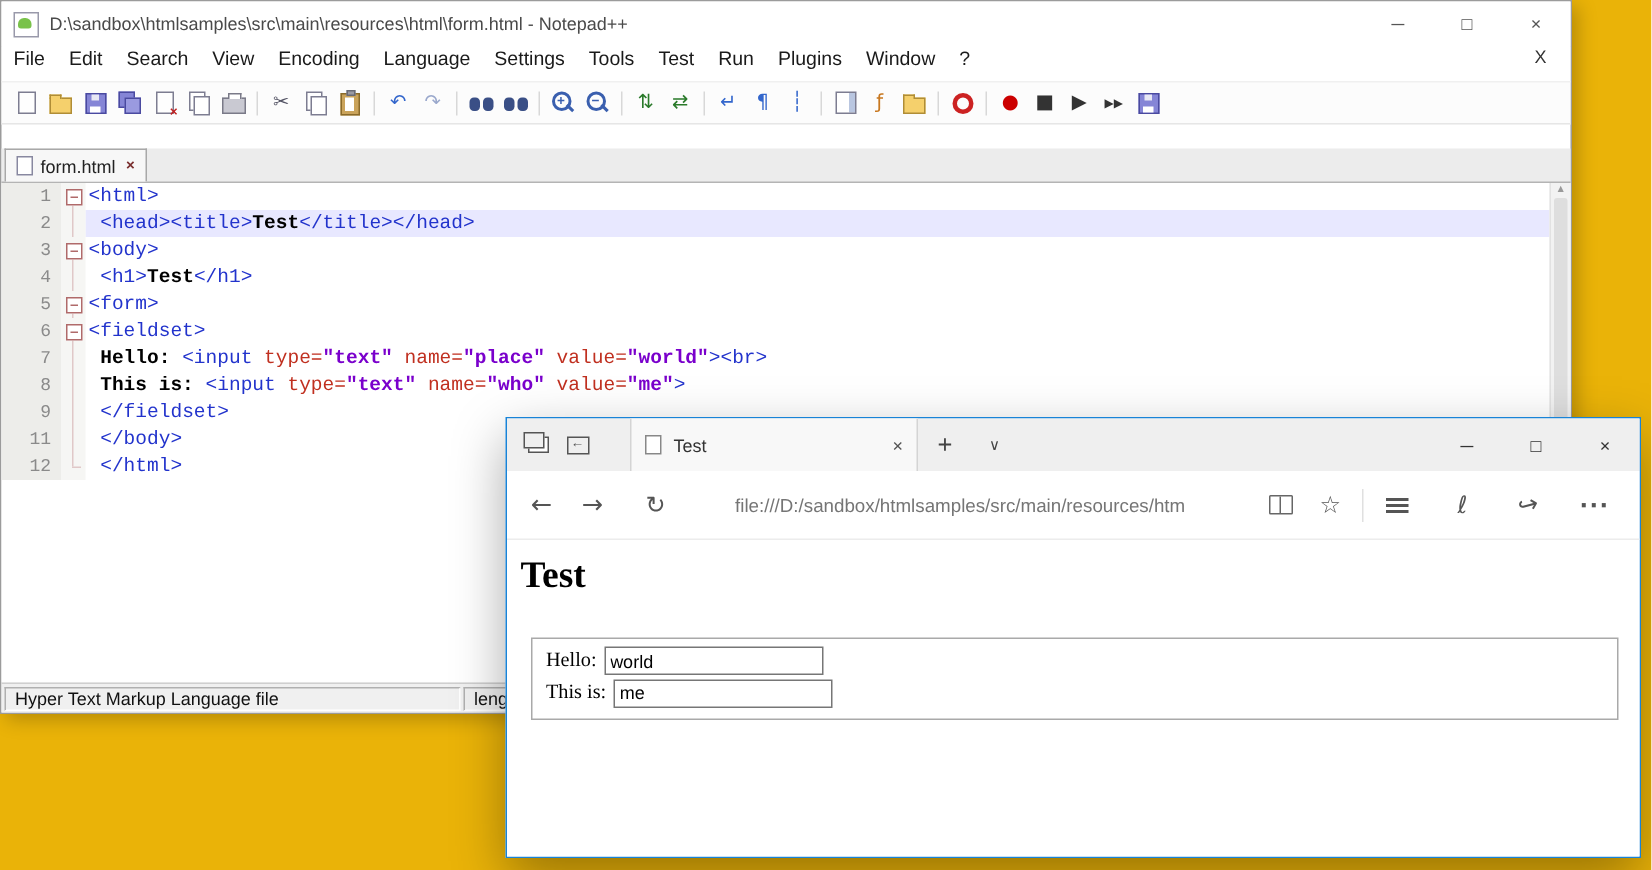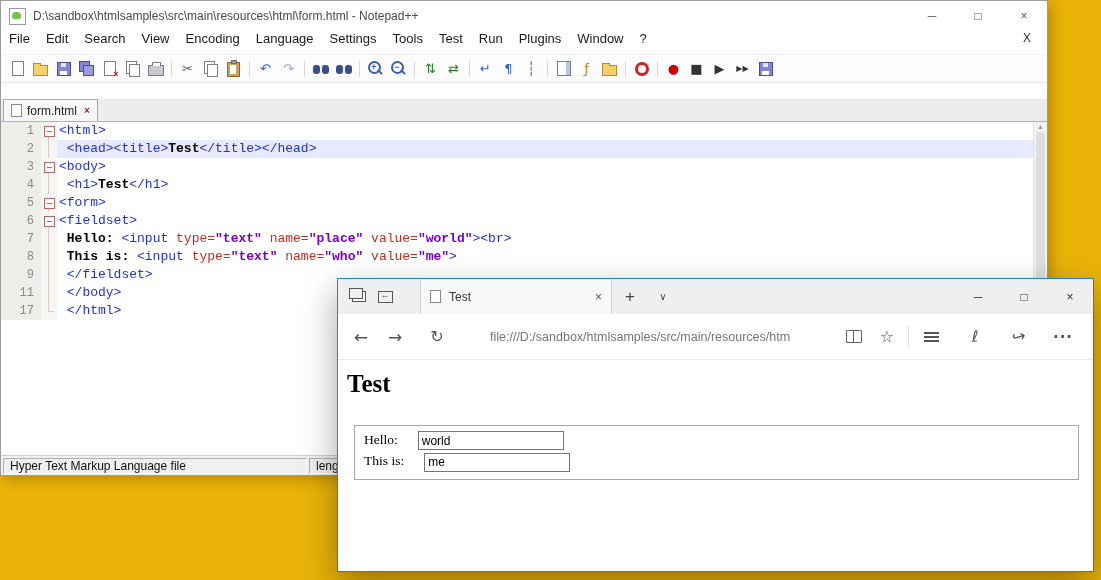--- a/index.html
+++ b/index.html
@@ -135,21 +135,21 @@
                        box-shadow:0 4px 0 #555,0 8px 0 #555;}
   .e-pen{font-size:16px;font-style:italic;}
   .e-share-g{display:inline-block;transform:rotate(-15deg);font-size:16px;}
   .e-more{font-size:15px;font-weight:700;letter-spacing:1px;}
   .e-content{flex:1;background:#fff;font-family:"Liberation Serif",serif;color:#000;min-height:0;}
   .e-h1{margin:10px 0 0 9px;font-size:25px;font-weight:700;font-family:"Liberation Serif",serif;}
   .e-fieldset{margin:27px 14px 0 16px;border:1px solid #a9a9a9;padding:3px 8px 7px 9px;}
   .frow{line-height:21px;font-size:13.5px;white-space:nowrap;}
   .flabel{font-family:"Liberation Serif",serif;}
   .finput{width:138px;height:17px;border:1px solid #767676;font-family:"Liberation Sans",sans-serif;font-size:12px;
-          padding:0 3px;margin-left:20px;vertical-align:middle;background:#fff;}
+          padding:0 3px;margin-left:5px;vertical-align:middle;background:#fff;}
 </style>
 </head>
 <body>
 
 <div class="stage" style="--c-tag: #2233cc; --c-attr: #c03020; --c-val: #7a00cc; --c-txt: #000000; --c-accent: #1883d7; --c-curline: #e8e8ff; --c-lnum: #8a8a8a;">
 
   <section class="np">
     <div class="np-title">
       <span class="np-logo"></span>
       <span class="np-title-text">D:\sandbox\htmlsamples\src\main\resources\html\form.html - Notepad++</span>
@@ -345,21 +345,21 @@
             <div class="ln">9</div>
             <div class="fold fold-line"></div>
             <div class="codeln"><span class="tk-x"> </span><span class="tk-t">&lt;/fieldset&gt;</span></div>
           </div>
           <div class="row">
             <div class="ln">11</div>
             <div class="fold fold-line"></div>
             <div class="codeln"><span class="tk-x"> </span><span class="tk-t">&lt;/body&gt;</span></div>
           </div>
           <div class="row">
-            <div class="ln">17</div>
+            <div class="ln">12</div>
             <div class="fold fold-end"></div>
             <div class="codeln"><span class="tk-x"> </span><span class="tk-t">&lt;/html&gt;</span></div>
           </div>
         </div>
       <div class="np-scroll">
         <span class="sarr">▲</span>
         <span class="sthumb"></span>
         <span class="sarr">▼</span>
       </div>
     </div>

